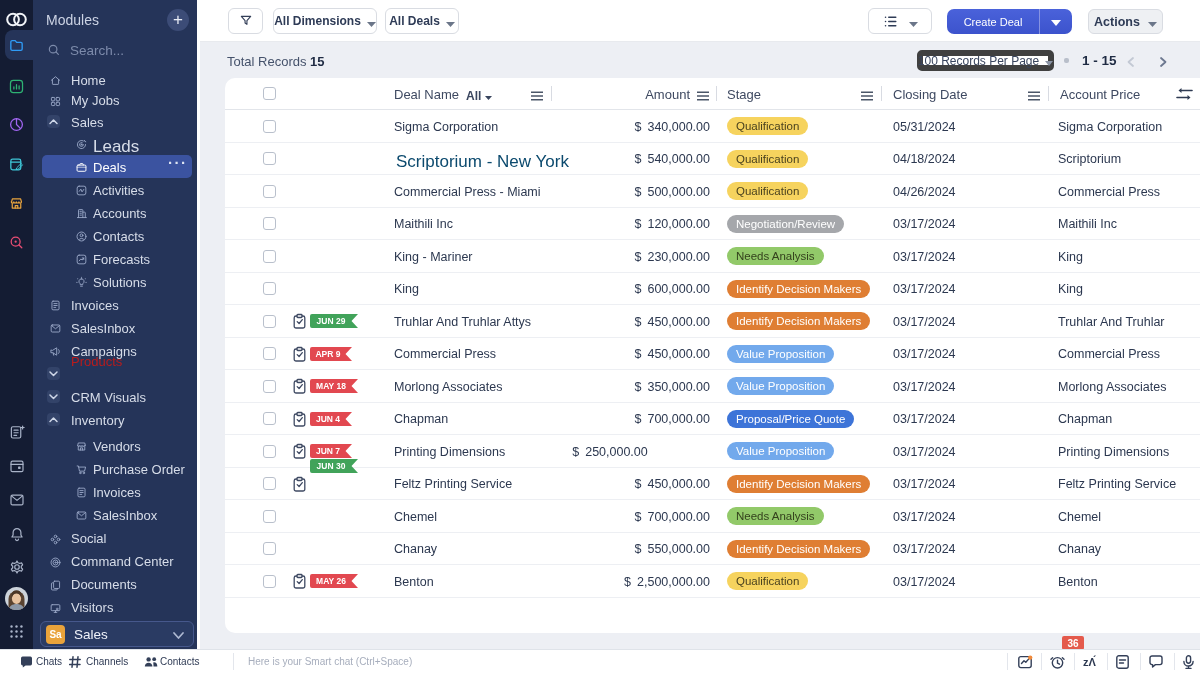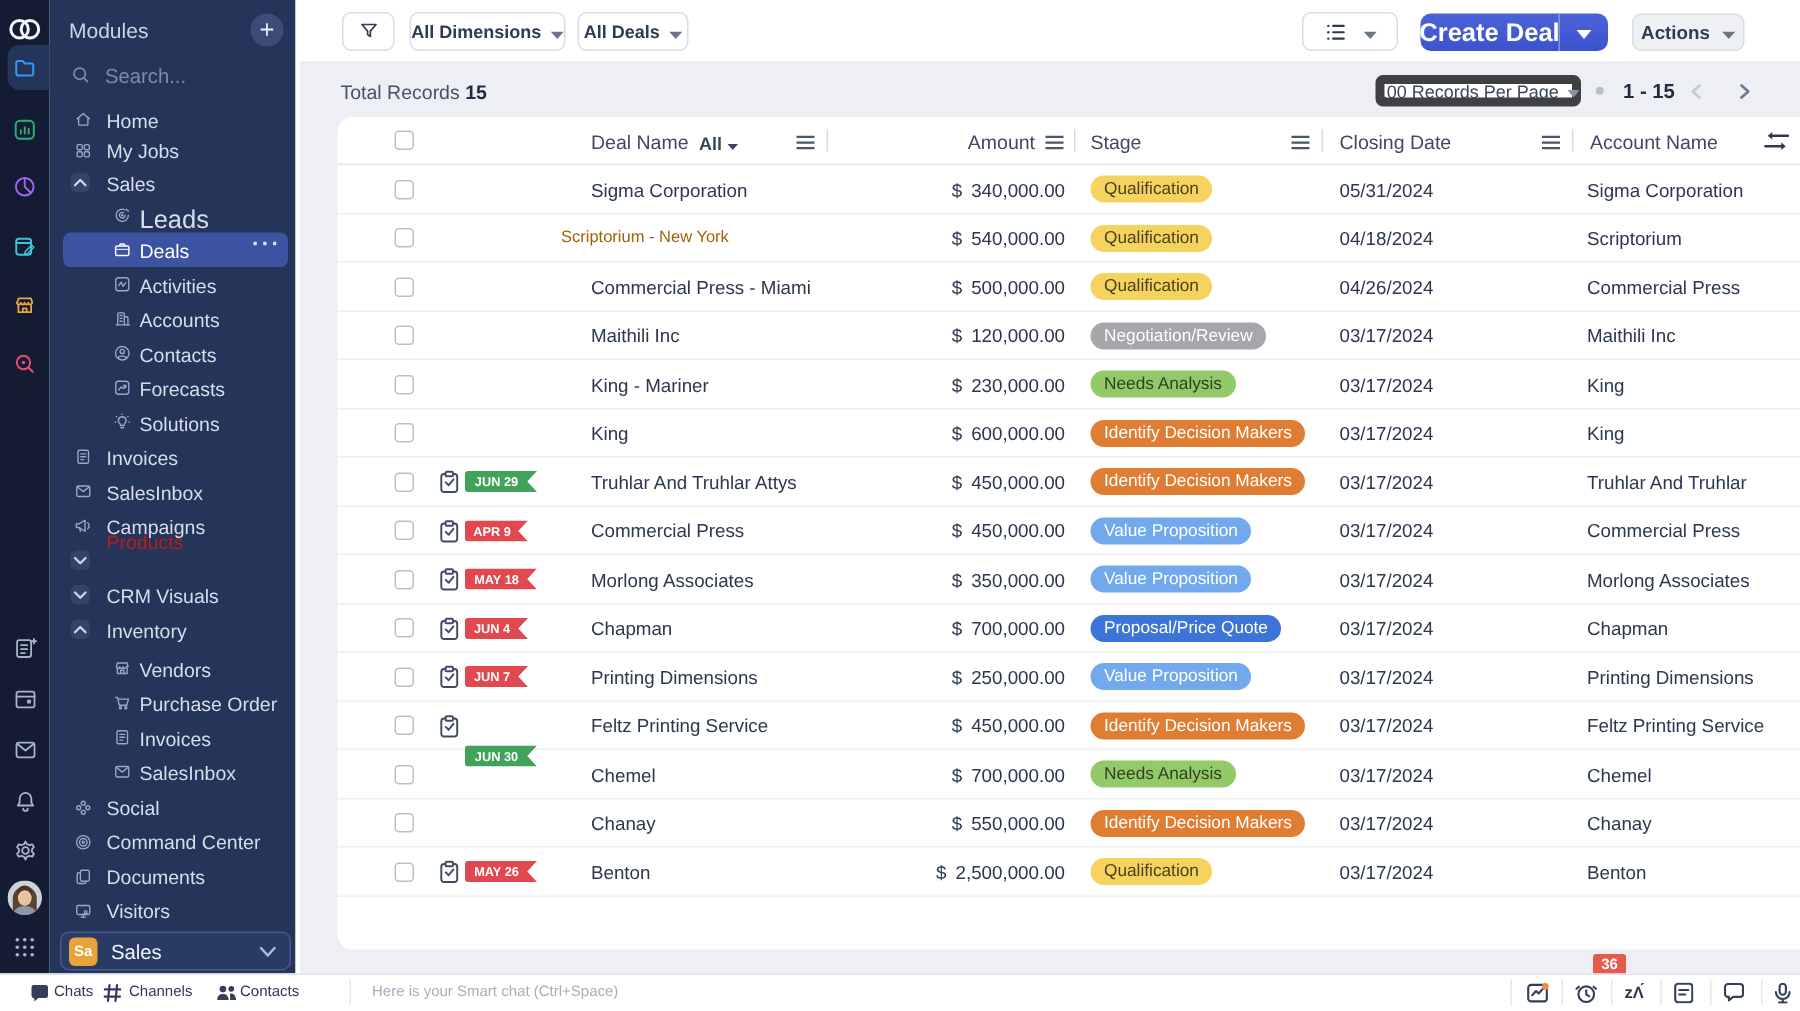--- a/index.html
+++ b/index.html
@@ -371,21 +371,21 @@
         <circle cx="5" cy="12" r="1.1" fill="currentColor" stroke="none"></circle>
         <circle cx="5" cy="18" r="1.1" fill="currentColor" stroke="none"></circle>
         <path d="M9.5 6 h10 M9.5 12 h10 M9.5 18 h10" stroke-width="2"></path>
       </g>
     </svg>
     <span style="margin-left:10px;margin-top:1px"><svg width="9" height="5" viewBox="0 0 9 5" style="">
         <path d="M0 0 h9 L4.5 5 z" fill="#6b7689"></path>
       </svg></span>
   </div>
 <div class="a flex" style="left:947px;top:9px;width:125px;height:25px;background:linear-gradient(#4a62da,#3c53cd);border-radius:7px;color:#fff">
-    <div class="flex" style="width:92px;justify-content:center;font-size:17px;font-weight:700">Create Deal</div>
+    <div class="flex" style="width:92px;justify-content:center;font-size:11px;font-weight:400">Create Deal</div>
     <div style="width:1px;height:25px;background:#8693e2"></div>
     <div class="flex" style="flex:1;justify-content:center;margin-top:2px">
       <svg width="10" height="6" viewBox="0 0 10 6" style="">
         <path d="M0 0 h10 L5.0 6 z" fill="#fff"></path>
       </svg>
     </div>
   </div>
 <div class="a flex" style="left:1088px;top:9px;width:75px;height:25px;border:1px solid #d9dce2;border-radius:6px;background:#fff;justify-content:center;background:#eef0f3">
     <span style="font-size:12.5px;font-weight:700;color:#2e3b56">Actions</span>
     <span style="margin-left:8px;margin-top:1px"><svg width="9" height="5" viewBox="0 0 9 5" style="">
@@ -429,21 +429,21 @@
       <g stroke="#4b5668" stroke-width="1.5">
         <path d="M1 2.2 h12 M1 6 h12 M1 9.8 h12"></path>
       </g>
     </svg></div>
 <div class="a" style="left:893px;top:87px;font-size:13px;color:#3e4961">Closing Date</div>
 <div class="a" style="left:1027px;top:88px"><svg width="14" height="12" viewBox="0 0 14 12" style="">
       <g stroke="#4b5668" stroke-width="1.5">
         <path d="M1 2.2 h12 M1 6 h12 M1 9.8 h12"></path>
       </g>
     </svg></div>
-<div class="a" style="left:1060px;top:87px;font-size:13px;color:#3e4961">Account Name</div>
+<div class="a" style="left:1060px;top:87px;font-size:13px;color:#3e4961">Account Price</div>
 <div class="a" style="left:1176px;top:87px"><svg width="17" height="14" viewBox="0 0 17 14" style="">
       <g stroke="#2e3a52" stroke-width="1.6" stroke-linecap="round">
         <path d="M5 3.5 h11"></path>
         <path d="M1 10.5 h11"></path>
       </g>
       <path d="M5.5 1 L2.5 3.5 L5.5 6 z" fill="#2e3a52"></path>
       <path d="M11.5 8 L14.5 10.5 L11.5 13 z" fill="#2e3a52"></path>
     </svg></div>
 <div class="a" style="left:551px;top:86px;width:1px;height:15px;background:#d8dbe2"></div>
 <div class="a" style="left:716px;top:86px;width:1px;height:15px;background:#d8dbe2"></div>
@@ -452,21 +452,21 @@
 <div class="a" style="left:225px;top:109px;width:975px;height:1px;background:#e2e5ea"></div>
 <div class="a" style="left:225px;top:141.5px;width:975px;height:1px;background:#edeff3"></div>
 <div class="a" style="left:263px;top:119.75px;width:13px;height:13px;border:1.5px solid #b9c0cc;border-radius:3px;background:#fff"></div>
 <div class="a" style="left:394px;top:119.75px;font-size:12.5px;color:#2c3850">Sigma Corporation</div>
 <div class="a" style="left:510px;top:119.75px;width:200px;text-align:right;font-size:12.5px;color:#2c3850">$&nbsp; 340,000.00</div>
 <div class="a flex" style="left:727px;top:117.25px;height:18px;background:#f6d35e;border-radius:9px;padding:0 9px;font-size:11.5px;color:#4a421f;white-space:nowrap">Qualification</div>
 <div class="a" style="left:893px;top:119.75px;font-size:12.5px;color:#2c3850">05/31/2024</div>
 <div class="a" style="left:1058px;top:119.75px;font-size:12.5px;color:#2c3850">Sigma Corporation</div>
 <div class="a" style="left:225px;top:174.0px;width:975px;height:1px;background:#edeff3"></div>
 <div class="a" style="left:263px;top:152.25px;width:13px;height:13px;border:1.5px solid #b9c0cc;border-radius:3px;background:#fff"></div>
-<div class="a" style="left:374px;top:152.25px;font-size:11px;color:#a16207">Scriptorium - New York</div>
+<div class="a" style="left:396px;top:152.25px;font-size:17px;color:#0c4a6e">Scriptorium - New York</div>
 <div class="a" style="left:510px;top:152.25px;width:200px;text-align:right;font-size:12.5px;color:#2c3850">$&nbsp; 540,000.00</div>
 <div class="a flex" style="left:727px;top:149.75px;height:18px;background:#f6d35e;border-radius:9px;padding:0 9px;font-size:11.5px;color:#4a421f;white-space:nowrap">Qualification</div>
 <div class="a" style="left:893px;top:152.25px;font-size:12.5px;color:#2c3850">04/18/2024</div>
 <div class="a" style="left:1058px;top:152.25px;font-size:12.5px;color:#2c3850">Scriptorium</div>
 <div class="a" style="left:225px;top:206.5px;width:975px;height:1px;background:#edeff3"></div>
 <div class="a" style="left:263px;top:184.75px;width:13px;height:13px;border:1.5px solid #b9c0cc;border-radius:3px;background:#fff"></div>
 <div class="a" style="left:394px;top:184.75px;font-size:12.5px;color:#2c3850">Commercial Press - Miami</div>
 <div class="a" style="left:510px;top:184.75px;width:200px;text-align:right;font-size:12.5px;color:#2c3850">$&nbsp; 500,000.00</div>
 <div class="a flex" style="left:727px;top:182.25px;height:18px;background:#f6d35e;border-radius:9px;padding:0 9px;font-size:11.5px;color:#4a421f;white-space:nowrap">Qualification</div>
 <div class="a" style="left:893px;top:184.75px;font-size:12.5px;color:#2c3850">04/26/2024</div>
@@ -571,34 +571,34 @@
         <path d="M5 3 H4 a1.8 1.8 0 0 0 -1.8 1.8 v8.4 A1.8 1.8 0 0 0 4 15 h7 a1.8 1.8 0 0 0 1.8-1.8 V4.8 A1.8 1.8 0 0 0 11 3 h-1"></path>
         <rect x="5" y="1.5" width="5" height="3" rx="0.8"></rect>
         <path d="M5.2 8.6 l1.9 1.9 3.2-3.9"></path>
       </g>
     </svg></div>
 <div class="a" style="left:310px;top:444.25px"><svg width="42" height="14" viewBox="0 0 42 14" style="">
       <path d="M2 0 H42 L35.5 7 L42 14 H2 a2 2 0 0 1 -2-2 V2 a2 2 0 0 1 2-2 z" fill="#e24850"></path>
       <text x="18.0" y="10" font-family="Liberation Sans" font-size="8.5" font-weight="700" fill="#fff" text-anchor="middle">JUN 7</text>
     </svg></div>
 <div class="a" style="left:394px;top:444.75px;font-size:12.5px;color:#2c3850">Printing Dimensions</div>
-<div class="a" style="left:510px;top:444.75px;width:200px;text-align:right;font-size:12.5px;color:#2c3850">$&nbsp; 250,000.00</div>
+<div class="a" style="left:510px;top:444.75px;width:200px;text-align:center;font-size:12.5px;color:#2c3850">$&nbsp; 250,000.00</div>
 <div class="a flex" style="left:727px;top:442.25px;height:18px;background:#72a9ec;border-radius:9px;padding:0 9px;font-size:11.5px;color:#ffffff;white-space:nowrap">Value Proposition</div>
 <div class="a" style="left:893px;top:444.75px;font-size:12.5px;color:#2c3850">03/17/2024</div>
 <div class="a" style="left:1058px;top:444.75px;font-size:12.5px;color:#2c3850">Printing Dimensions</div>
 <div class="a" style="left:225px;top:499.0px;width:975px;height:1px;background:#edeff3"></div>
 <div class="a" style="left:263px;top:477.25px;width:13px;height:13px;border:1.5px solid #b9c0cc;border-radius:3px;background:#fff"></div>
 <div class="a" style="left:292px;top:475.75px"><svg width="15" height="16" viewBox="0 0 15 16" style="">
       <g fill="none" stroke="#3f4a63" stroke-width="1.3" stroke-linecap="round" stroke-linejoin="round">
         <path d="M5 3 H4 a1.8 1.8 0 0 0 -1.8 1.8 v8.4 A1.8 1.8 0 0 0 4 15 h7 a1.8 1.8 0 0 0 1.8-1.8 V4.8 A1.8 1.8 0 0 0 11 3 h-1"></path>
         <rect x="5" y="1.5" width="5" height="3" rx="0.8"></rect>
         <path d="M5.2 8.6 l1.9 1.9 3.2-3.9"></path>
       </g>
     </svg></div>
-<div class="a" style="left:310px;top:497px"><svg width="48" height="14" viewBox="0 0 48 14" style="">
+<div class="a" style="left:310px;top:459px"><svg width="48" height="14" viewBox="0 0 48 14" style="">
       <path d="M2 0 H48 L41.5 7 L48 14 H2 a2 2 0 0 1 -2-2 V2 a2 2 0 0 1 2-2 z" fill="#41a35a"></path>
       <text x="21.0" y="10" font-family="Liberation Sans" font-size="8.5" font-weight="700" fill="#fff" text-anchor="middle">JUN 30</text>
     </svg></div>
 <div class="a" style="left:394px;top:477.25px;font-size:12.5px;color:#2c3850">Feltz Printing Service</div>
 <div class="a" style="left:510px;top:477.25px;width:200px;text-align:right;font-size:12.5px;color:#2c3850">$&nbsp; 450,000.00</div>
 <div class="a flex" style="left:727px;top:474.75px;height:18px;background:#df7e33;border-radius:9px;padding:0 9px;font-size:11.5px;color:#ffffff;white-space:nowrap">Identify Decision Makers</div>
 <div class="a" style="left:893px;top:477.25px;font-size:12.5px;color:#2c3850">03/17/2024</div>
 <div class="a" style="left:1058px;top:477.25px;font-size:12.5px;color:#2c3850">Feltz Printing Service</div>
 <div class="a" style="left:225px;top:531.5px;width:975px;height:1px;background:#edeff3"></div>
 <div class="a" style="left:263px;top:509.75px;width:13px;height:13px;border:1.5px solid #b9c0cc;border-radius:3px;background:#fff"></div>

